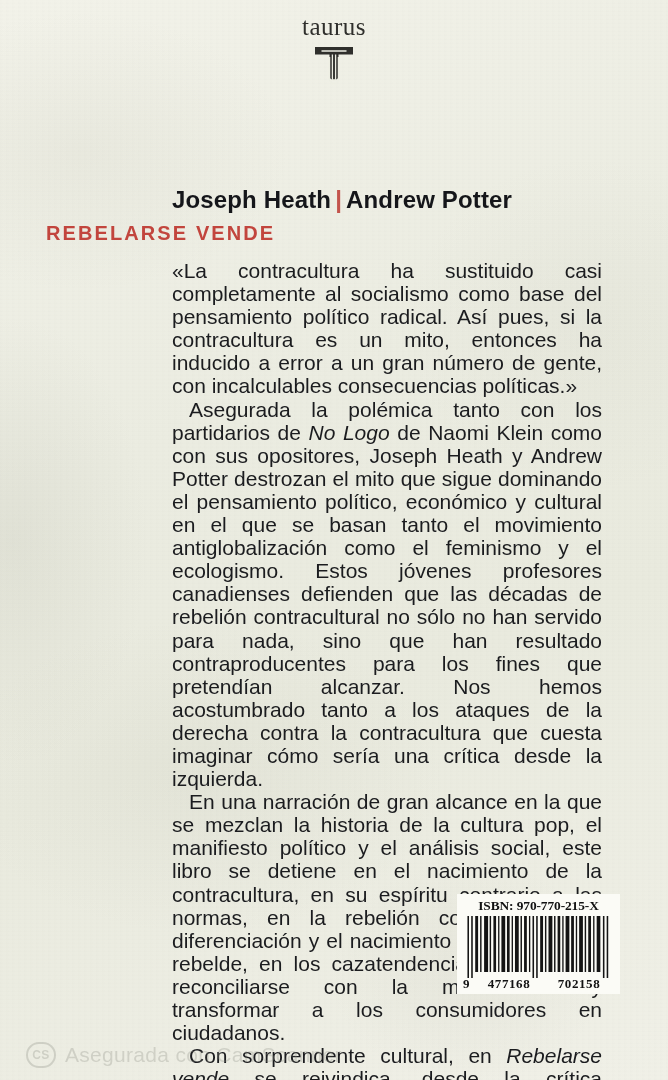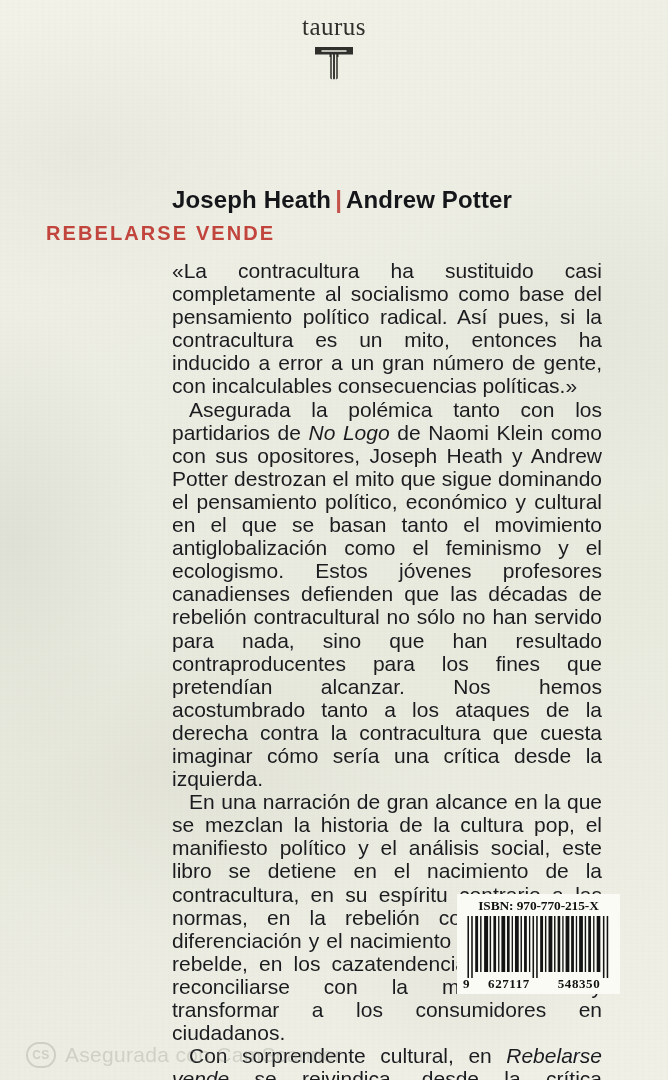--- a/index.html
+++ b/index.html
@@ -237,22 +237,22 @@
         <rect x="109.6" y="0" width="1.3" height="56"></rect>
           <rect x="112.8" y="0" width="2.5" height="56"></rect>
         <rect x="117.2" y="0" width="1.2" height="56"></rect>
           <rect x="120.4" y="0" width="3.3" height="56"></rect>
         <rect x="126" y="0" width="1.4" height="62"></rect>
           <rect x="129.4" y="0" width="1.4" height="62"></rect>
       </g>
     </svg>
     <div class="ean-digits">
       <span class="lead">9</span>
-      <span class="grp">627117</span>
-      <span class="grp">548350</span>
+      <span class="grp">477168</span>
+      <span class="grp">702158</span>
     </div>
   </div>
 
   <div class="watermark">
     <div class="cs-badge">CS</div>
     <div class="cs-text">Asegurada con CamScanner</div>
   </div>
 </div>
 
 </body></html>

